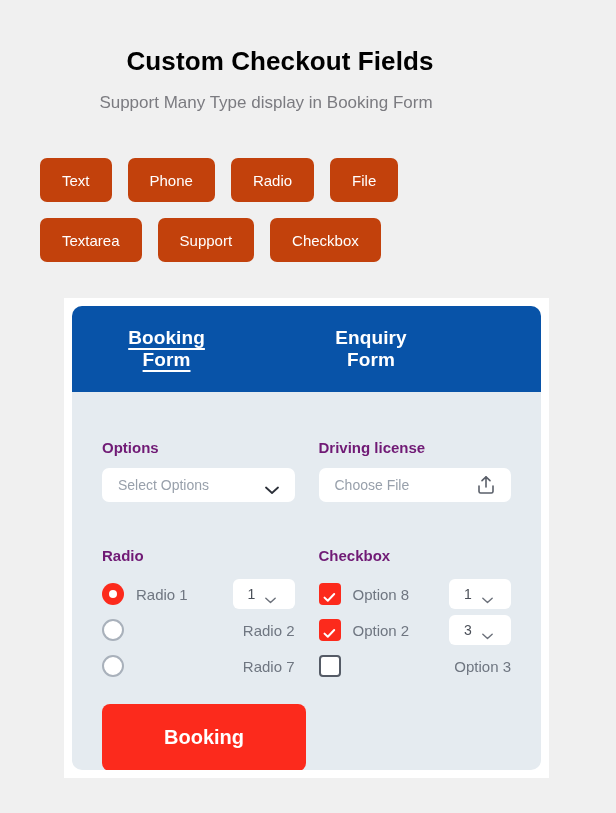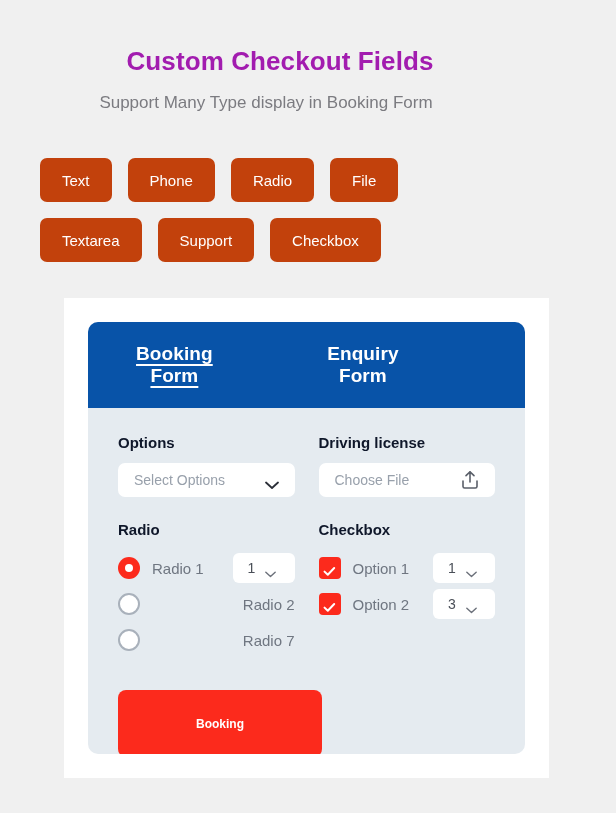--- a/index.html
+++ b/index.html
@@ -8,21 +8,21 @@
     background: #f0f0f0;
     font-family: "Liberation Sans", sans-serif;
     overflow: hidden;
   }
   .page { width: 616px; height: 813px; position: relative; }
 
   
   .page-title {
     position: absolute; left: 0; top: 46px; width: 560px;
     text-align: center;
-    font-size: 26px; font-weight: 600; color: #a21caf;
+    font-size: 26px; font-weight: 600; color: #000000;
     letter-spacing: .1px;
   }
   .page-subtitle {
     position: absolute; left: 0; top: 93px; width: 532px;
     text-align: center;
     font-size: 17px; font-weight: 400; color: #7b7b80;
   }
 
   
   .type-rows { position: absolute; left: 40px; top: 158px; width: 540px; }
@@ -35,21 +35,21 @@
     font-size: 15px; font-weight: 400;
     display: flex; align-items: center; justify-content: center;
     cursor: pointer; white-space: nowrap;
   }
 
   
   .form-frame {
     position: absolute; left: 64px; top: 298px;
     width: 485px; height: 480px;
     background: #ffffff;
-    padding: 24px;
+    padding: 8px;
   }
   .form-card {
     width: 100%; height: 100%;
     border-radius: 10px;
     overflow: hidden;
     display: flex; flex-direction: column;
     background: #e5ebf0;
   }
 
   
@@ -68,22 +68,23 @@
     letter-spacing: .1px;
   }
   .tab.active { text-decoration: underline; text-underline-offset: 4px; text-decoration-thickness: 2px; }
 
   
   .form-body { flex: 1 1 auto; padding: 26px 30px 0 30px; }
   .grid2 { display: flex; gap: 24px; }
   .col { width: 200px; }
 
   .field-label {
-    font-size: 15px; font-weight: 700; color: #0f172a;
+    font-size: 15px; font-weight: 700; color: #701a75;
     margin-bottom: 12px;
+    margin-top: 21px;
   }
 
   .select-box, .file-box {
     background: #ffffff; border-radius: 7px;
     height: 34px; width: 100%;
     display: flex; align-items: center;
     padding: 0 16px;
     cursor: pointer;
   }
   .ph { font-size: 14px; color: #98a0ab; flex: 1 1 auto; }
@@ -121,22 +122,22 @@
     display: flex; align-items: center; justify-content: center;
     gap: 10px; cursor: pointer; margin-left: auto;
   }
   .mini-val { font-size: 14px; color: #4a4f58; }
 
   .submit-btn {
     background: #fc2a1c; color: #ffffff;
     border: none; border-radius: 8px;
     width: 204px; height: 67px;
     font-family: "Liberation Sans", sans-serif;
-    font-size: 12px; font-weight: 700;
-    margin-top: 32px; cursor: pointer;
+    font-size: 20px; font-weight: 700;
+    margin-top: 20px; cursor: pointer;
   }
 </style>
 </head>
 <body>
 
 <div class="page">
 
   <div class="page-title">Custom Checkout Fields</div>
   <div class="page-subtitle">Support Many Type display in Booking Form</div>
 
@@ -224,21 +225,21 @@
             <div class="field-label">Checkbox</div>
 
             <div class="opt-row">
               <span class="cbox checked">
                 <span class="tick">
                   <svg viewBox="0 0 13 11" width="13" height="11">
                       <path d="M1.5 5.6 L4.8 8.8 L11.2 2" fill="none" stroke="#ffffff" stroke-width="2" stroke-linecap="round" stroke-linejoin="round"></path>
                     </svg>
                 </span>
               </span>
-              <span class="opt-label">Option 1</span>
+              <span class="opt-label">Option 8</span>
               <span class="mini-select">
                 <span class="mini-val">1</span>
                 <span class="chev">
                   <svg viewBox="0 0 14 9" width="11" height="7">
                       <path d="M1 1.5 L7 7 L13 1.5" fill="none" stroke="#6b707a" stroke-width="1.8" stroke-linecap="round" stroke-linejoin="round"></path>
                     </svg>
                 </span>
               </span>
             </div>
 
@@ -254,20 +255,24 @@
               <span class="mini-select">
                 <span class="mini-val">3</span>
                 <span class="chev">
                   <svg viewBox="0 0 14 9" width="11" height="7">
                       <path d="M1 1.5 L7 7 L13 1.5" fill="none" stroke="#6b707a" stroke-width="1.8" stroke-linecap="round" stroke-linejoin="round"></path>
                     </svg>
                 </span>
               </span>
             </div>
 
+            <div class="opt-row">
+              <span class="cbox"></span>
+              <span class="opt-label">Option 3</span>
+            </div>
           </div>
 
         </div>
 
         <button class="submit-btn">Booking</button>
 
       </div>
     </div>
   </div>
 

